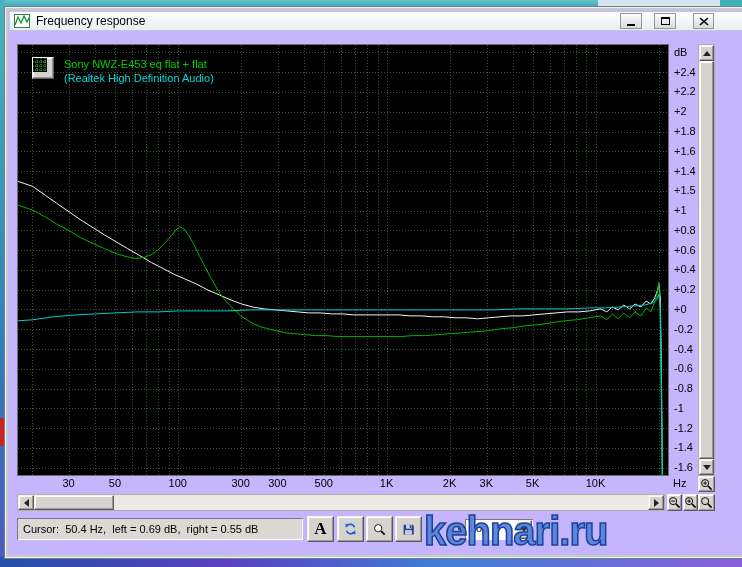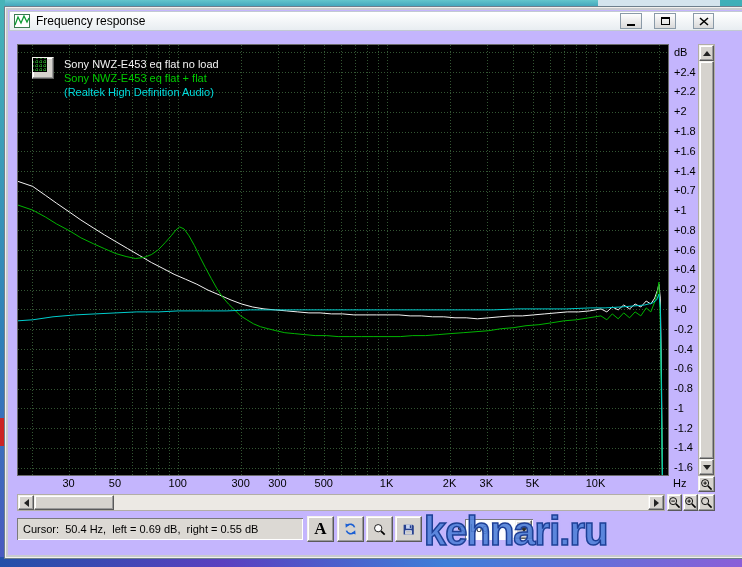--- a/index.html
+++ b/index.html
@@ -186,37 +186,36 @@
       <div class="legend">
         <span class="legend-btn btn3d">
           <svg width="16" height="16" viewBox="0 0 16 16">
               <rect x="1" y="1" width="14" height="14" fill="#000"></rect>
               <g stroke="#3c3" stroke-dasharray="1 1">
                 <path d="M1 5h14M1 9h14M1 13h14M5 1v14M9 1v14M13 1v14" fill="none"></path>
               </g>
             </svg>
         </span>
         <div class="legend-lines">
-          <div class="legend-line" style="color: rgb(242, 242, 242);">Sony NWZ-E453 eq flat no load</div>
           <div class="legend-line" style="color: rgb(0, 204, 0);">Sony NWZ-E453 eq flat + flat</div>
           <div class="legend-line" style="color: rgb(0, 218, 218);">(Realtek High Definition Audio)</div>
         </div>
       </div>
     </div>
 
     <div class="ycol">
       <span class="yunit">dB</span>
       <div id="y-labels">
           <span class="ytick" style="top: 21.7px;">+2.4</span>
           <span class="ytick" style="top: 41.4px;">+2.2</span>
           <span class="ytick" style="top: 61.2px;">+2</span>
           <span class="ytick" style="top: 81px;">+1.8</span>
           <span class="ytick" style="top: 100.8px;">+1.6</span>
           <span class="ytick" style="top: 120.5px;">+1.4</span>
-          <span class="ytick" style="top: 140.3px;">+0.7</span>
+          <span class="ytick" style="top: 140.3px;">+1.5</span>
           <span class="ytick" style="top: 160.1px;">+1</span>
           <span class="ytick" style="top: 179.8px; text-align: right;">+0.8</span>
           <span class="ytick" style="top: 199.6px;">+0.6</span>
           <span class="ytick" style="top: 219.4px;">+0.4</span>
           <span class="ytick" style="top: 239.1px;">+0.2</span>
           <span class="ytick" style="top: 258.9px;">+0</span>
           <span class="ytick" style="top: 278.7px;">-0.2</span>
           <span class="ytick" style="top: 298.5px; text-align: right;">-0.4</span>
           <span class="ytick" style="top: 318.2px;">-0.6</span>
           <span class="ytick" style="top: 338px;">-0.8</span>

